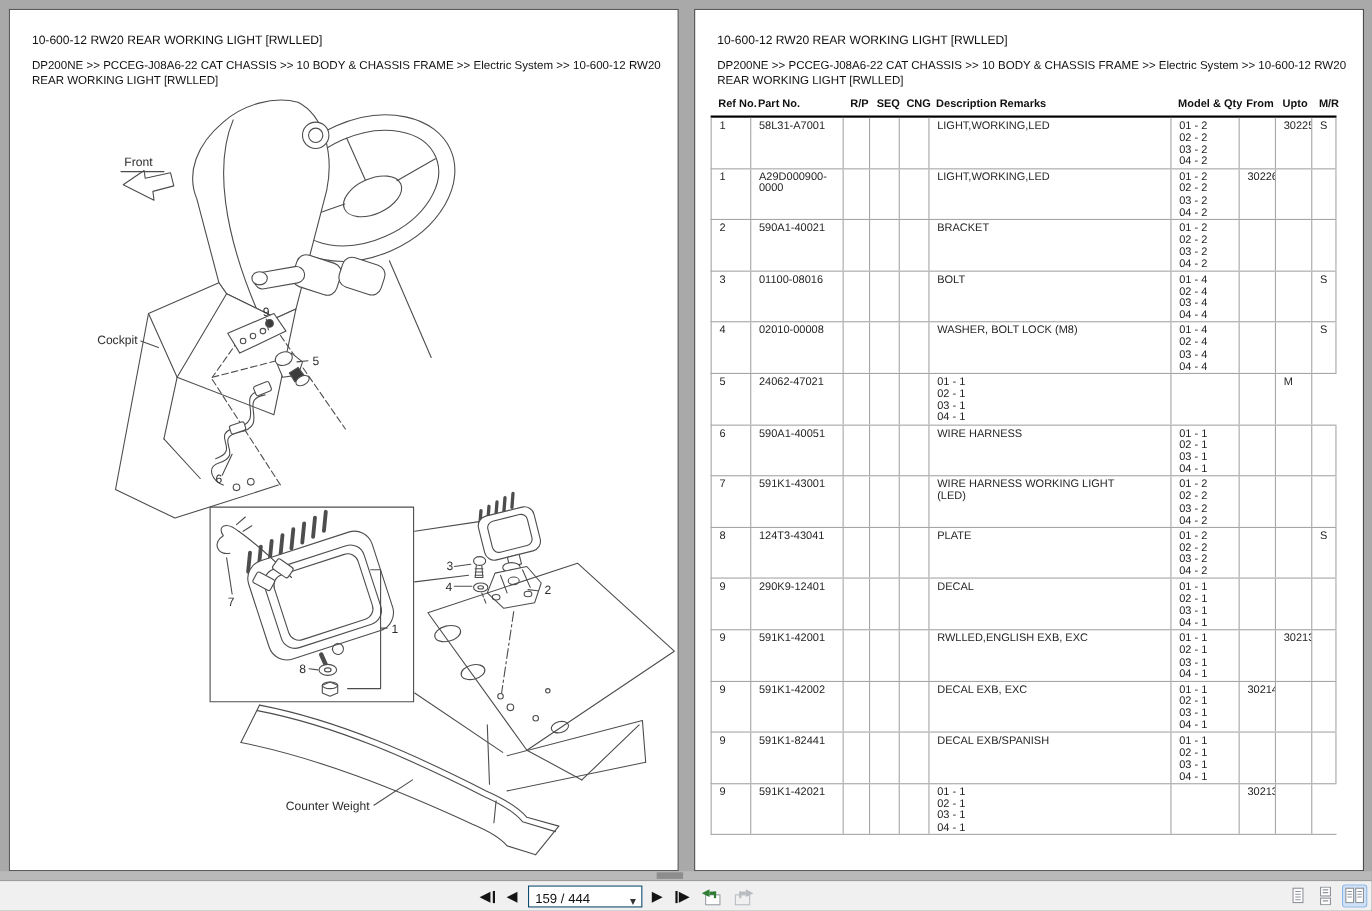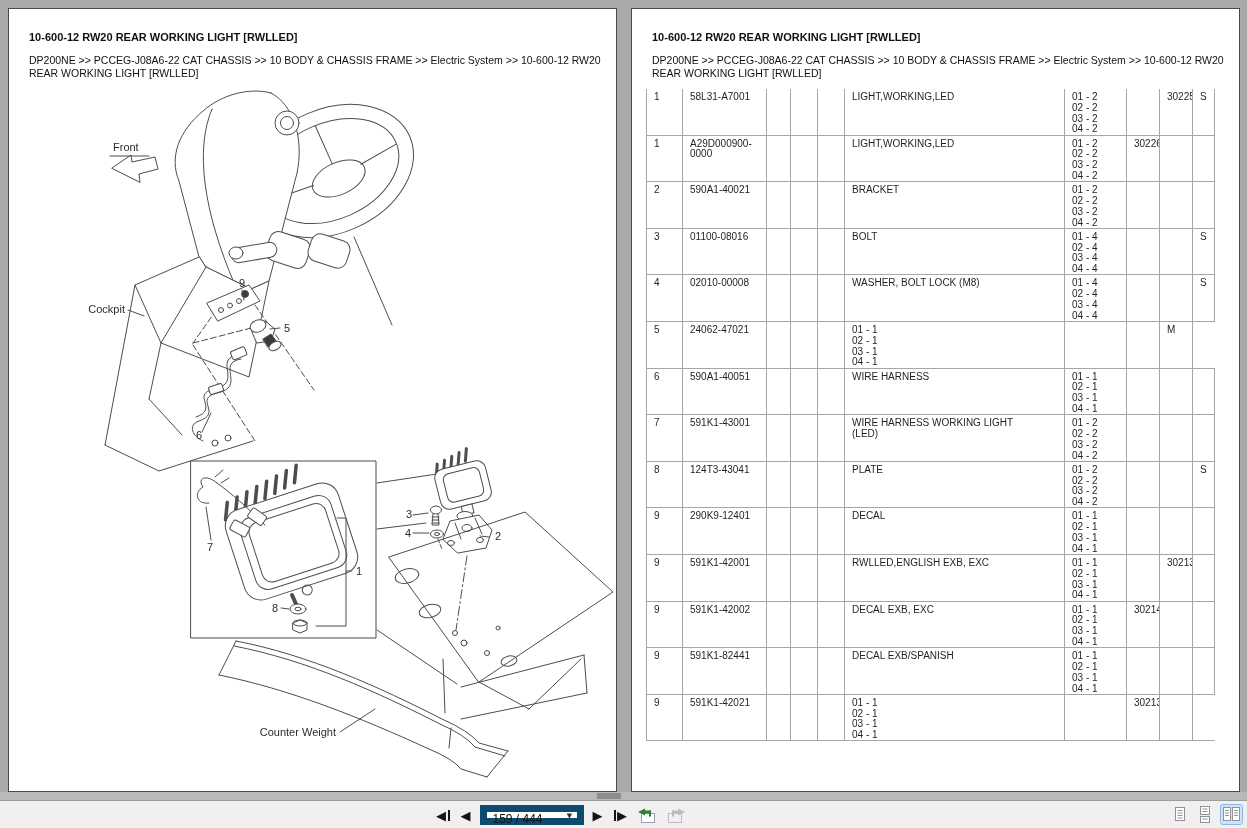--- a/index.html
+++ b/index.html
@@ -4,21 +4,21 @@
 <style>
   * { margin:0; padding:0; box-sizing:border-box; }
   html,body { width:1247px; height:828px; overflow:hidden; }
   body { background:#a9a9a9; font-family:"Liberation Sans", sans-serif; position:relative; }
 
   .page { position:absolute; top:8px; width:609px; height:784px; background:#fff;
           border:1px solid #4a4a4a; overflow:hidden; }
   .page-left  { left:8px; }
   .page-right { left:631px; }
 
-  .page-title { position:absolute; left:20px; top:22px; font-size:11px; font-weight:bold; color:#111; }
+  .page-title { position:absolute; left:20px; top:22px; font-size:11px; font-weight:normal; color:#111; }
   .breadcrumb { position:absolute; left:20px; top:45px; width:572px; font-size:10.5px;
                 font-weight:normal; color:#111; line-height:13px; }
 
   .diagram { position:absolute; left:0; top:78px; width:607px; height:706px; }
   .diagram text { font-family:"Liberation Sans", sans-serif; font-size:11px; fill:#2c2c2c; stroke:none; }
 
   
   .parts-table { position:absolute; left:14px; top:80px; width:569px; }
   .thead { display:grid; grid-template-columns:36px 84px 24px 27px 27px 220px 62px 33px 33px 22px;
            height:18px; border-bottom:2px solid #000; }
@@ -33,21 +33,21 @@
   .hscroll-thumb { position:absolute; left:597px; top:1px; width:24px; height:6px; background:#8d8d8d; }
 
   
   .toolbar { position:absolute; left:0; top:800px; width:1247px; height:28px; background:#f0f0f0;
              border-top:1px solid #9c9c9c; }
   .nav-group { position:absolute; left:434px; top:3px; height:22px; display:flex; align-items:center; gap:7px; }
   .navbtn { display:flex; align-items:center; gap:1.5px; background:none; border:none; padding:0 2px;
             cursor:pointer; height:18px; }
   .tri { font-family:"DejaVu Sans", sans-serif; font-size:13px; line-height:13px; color:#141414; }
   .bar { width:2px; height:11px; background:#141414; }
-  .page-combo { width:104px; height:20px; background:#fff; border:7px solid #0c4a6e; display:flex; align-items:flex-start; }
+  .page-combo { width:104px; height:20px; background:#fff; border:1px solid #0c4a6e; display:flex; align-items:flex-end; }
   .page-combo input { flex:1; min-width:0; border:none; outline:none; background:transparent;
                       font-family:"Liberation Sans", sans-serif; font-size:12px; color:#111; padding-left:6px; }
   .combo-caret { width:14px; text-align:center; font-size:7px; color:#333; cursor:pointer;
                  font-family:"DejaVu Sans", sans-serif; }
   .histbtn { background:none; border:none; padding:0 1px; cursor:pointer; display:flex; align-items:center; }
   .layout-group { position:absolute; right:5px; top:4px; display:flex; align-items:center; gap:7px; }
   .layoutbtn { background:none; border:none; padding:1px; cursor:pointer; display:flex; align-items:center; border-radius:2px; }
   .layoutbtn.selected { background:#cfe3f8; outline:1px solid #8cb6e8; }
 </style>
 </head>
@@ -251,20 +251,32 @@
       <text x="486" y="453">2</text>
     </g>
   </svg>
 </div>
 
 <div class="page page-right">
   <div class="page-title">10-600-12 RW20 REAR WORKING LIGHT [RWLLED]</div>
   <div class="breadcrumb">DP200NE &gt;&gt; PCCEG-J08A6-22 CAT CHASSIS &gt;&gt; 10 BODY &amp; CHASSIS FRAME &gt;&gt; Electric System &gt;&gt; 10-600-12 RW20 REAR WORKING LIGHT [RWLLED]</div>
 
   <div class="parts-table">
+    <div class="thead">
+      <div class="th">Ref No.</div>
+      <div class="th">Part No.</div>
+      <div class="th">R/P</div>
+      <div class="th">SEQ</div>
+      <div class="th">CNG</div>
+      <div class="th">Description Remarks</div>
+      <div class="th">Model &amp; Qty</div>
+      <div class="th">From</div>
+      <div class="th">Upto</div>
+      <div class="th">M/R</div>
+    </div>
 
     <div class="trow">
       <div class="c">1</div>
       <div class="c">58L31-A7001</div>
       <div class="c"></div>
       <div class="c"></div>
       <div class="c"></div>
       <div class="c">LIGHT,WORKING,LED</div>
       <div class="c">01 - 2
 02 - 2

